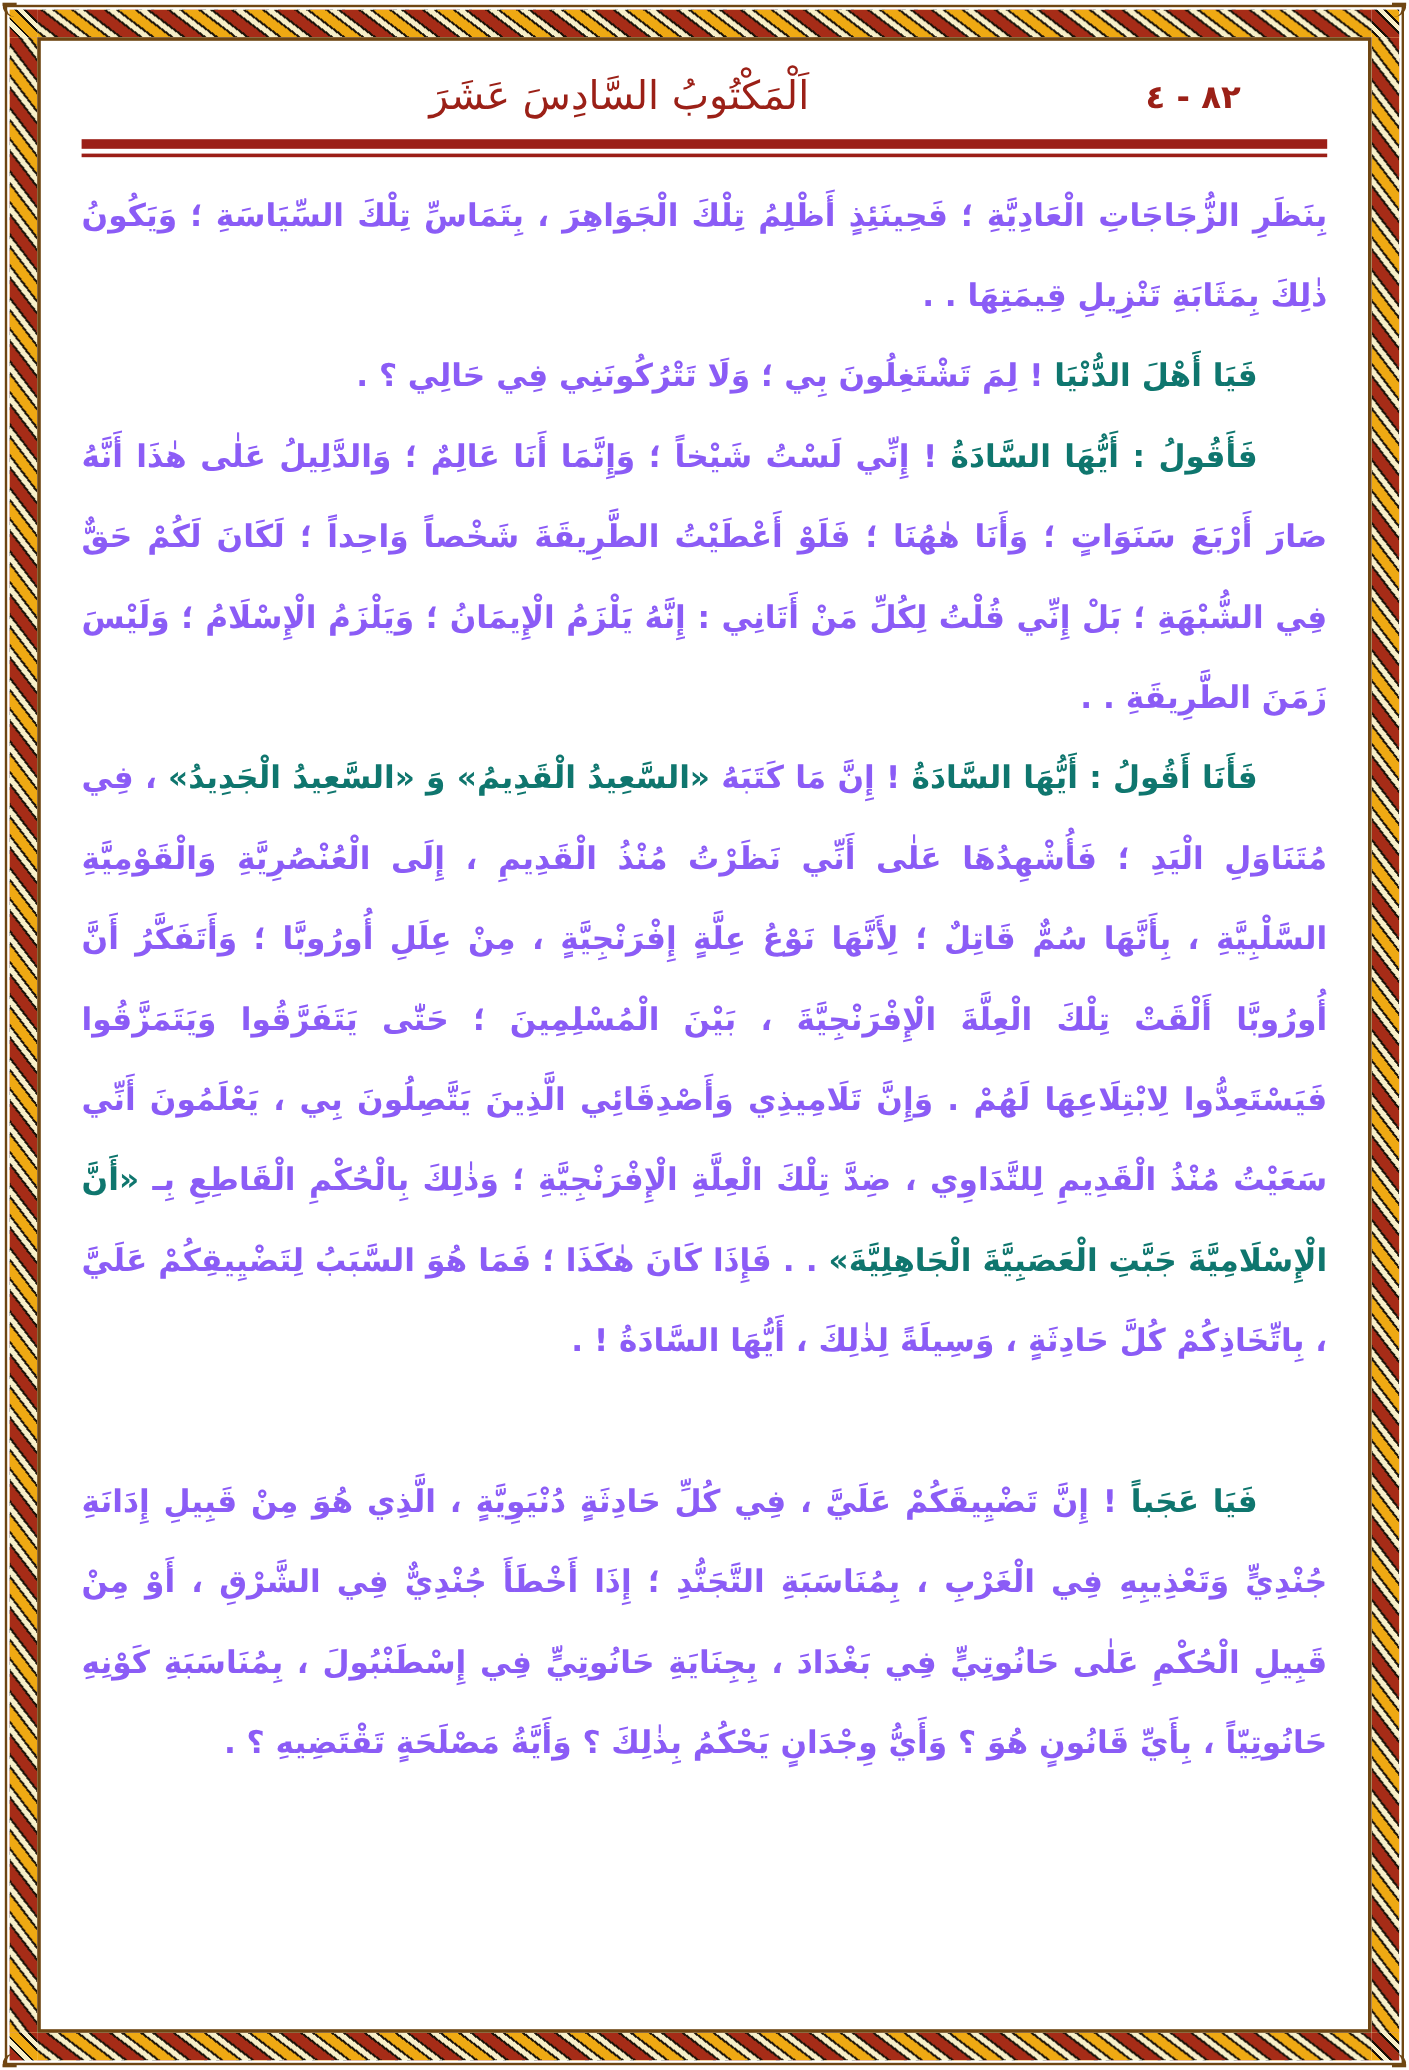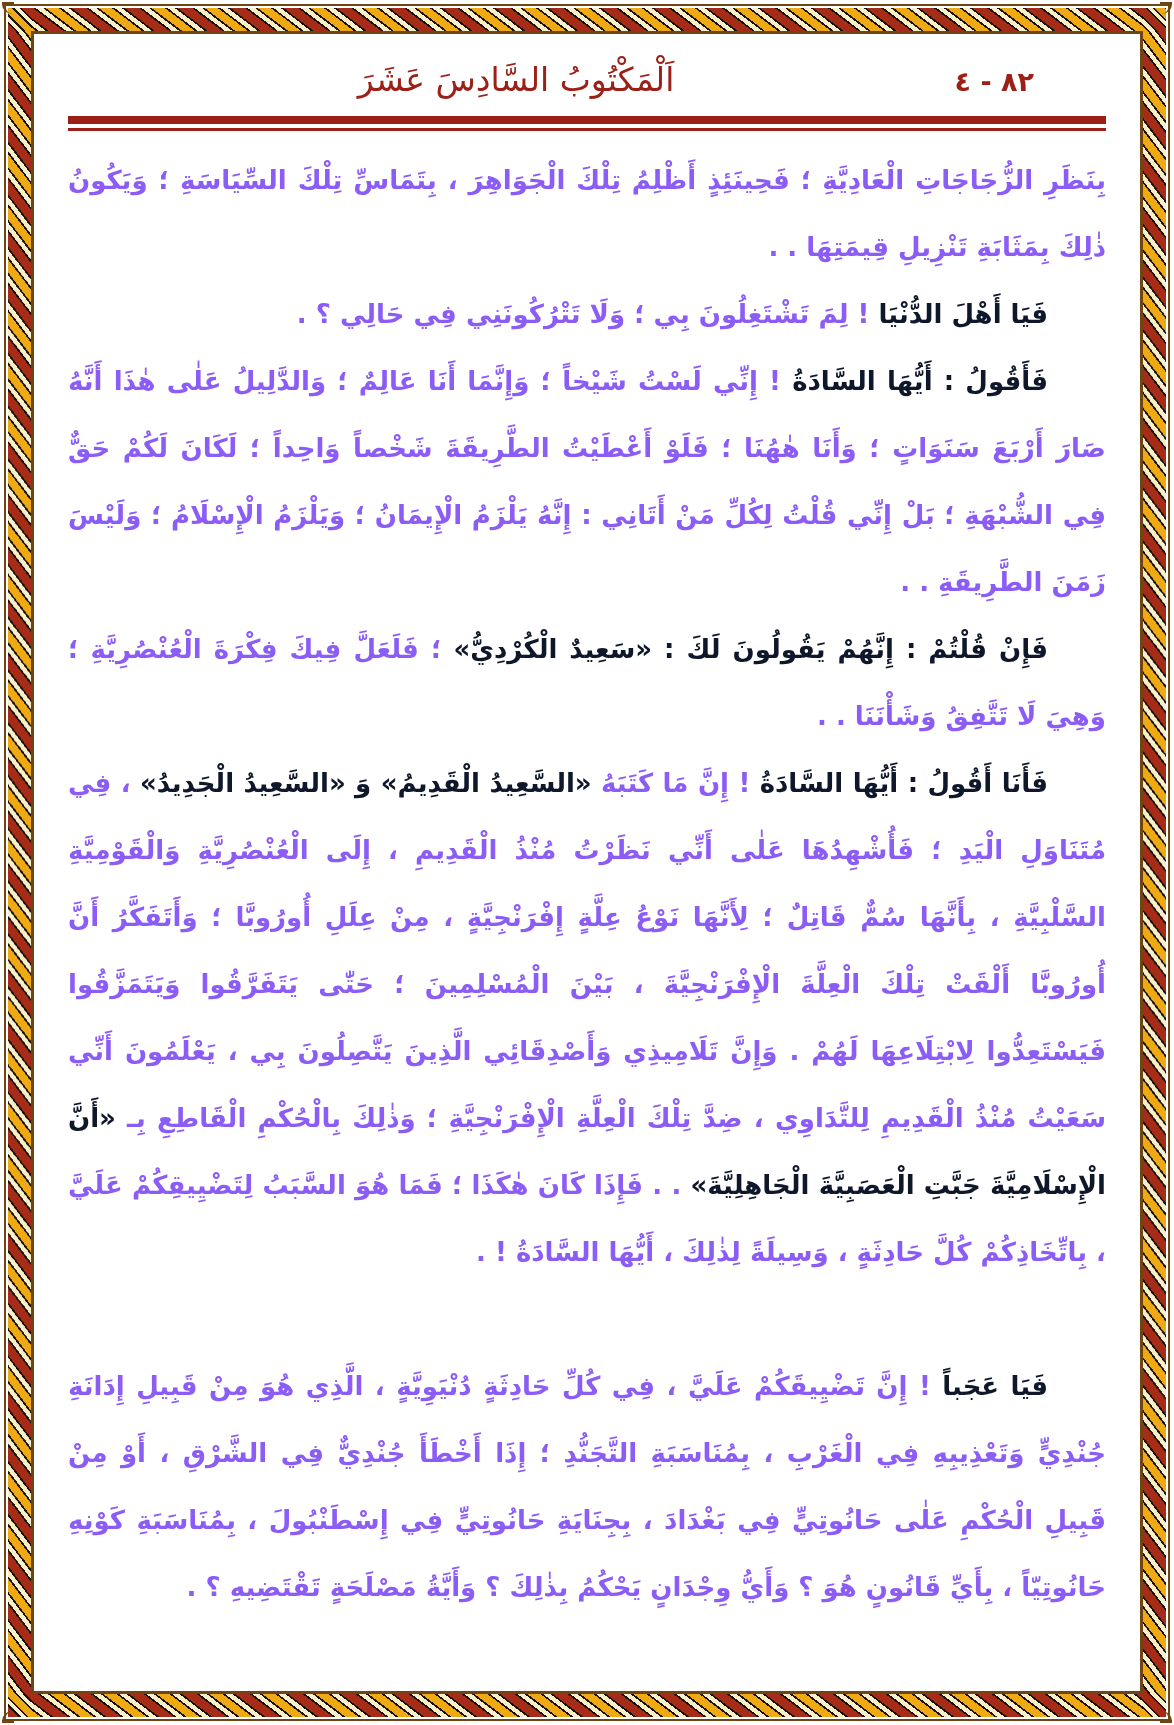--- a/index.html
+++ b/index.html
@@ -86,21 +86,21 @@
     line-height: 67px;
     text-align: justify;
   }
   .body-text p.para {
     margin: 0;
     padding: 0;
   }
   .body-text p.para.indent { text-indent: 58px; }
   .body-text p.para.space-before { margin-top: 67px; }
   .seg { color: #8b5cf6; }
-  .seg.red { color: #0f172a; }
+  .seg.red { color: #0f766e; }
 
   
   .corner { position: absolute; width: 12px; height: 12px; border-color: #6f4613; border-style: solid; border-width: 0; }
   .corner.tl { top: 2px; left: 2px; border-left-width: 3px; border-top-width: 3px; border-bottom-left-radius: 10px; }
   .corner.tr { top: 2px; right: 2px; border-right-width: 3px; border-top-width: 3px; border-bottom-right-radius: 10px; }
   .corner.bl { bottom: 2px; left: 2px; border-left-width: 3px; border-bottom-width: 3px; border-top-left-radius: 10px; }
   .corner.br { bottom: 2px; right: 2px; border-right-width: 3px; border-bottom-width: 3px; border-top-right-radius: 10px; }
 </style>
 </head>
 <body>
@@ -120,21 +120,20 @@
             <div class="page-number" dir="rtl">٨٢ - ٤</div>
             <div class="page-title">اَلْمَكْتُوبُ السَّادِسَ عَشَرَ</div>
           </div>
 
           <div class="double-rule"></div>
 
           <div class="body-text" dir="rtl" lang="ar">
               <p class="para"><span class="seg">بِنَظَرِ الزُّجَاجَاتِ الْعَادِيَّةِ ؛ فَحِينَئِذٍ أَظْلِمُ تِلْكَ الْجَوَاهِرَ ، بِتَمَاسِّ تِلْكَ السِّيَاسَةِ ؛ وَيَكُونُ ذٰلِكَ بِمَثَابَةِ تَنْزِيلِ قِيمَتِهَا . .</span></p>
               <p class="para indent"><span class="seg red">فَيَا أَهْلَ الدُّنْيَا</span><span class="seg"> ! لِمَ تَشْتَغِلُونَ بِي ؛ وَلَا تَتْرُكُونَنِي فِي حَالِي ؟ .</span></p>
               <p class="para indent"><span class="seg red">فَأَقُولُ : أَيُّهَا السَّادَةُ</span><span class="seg"> ! إِنِّي لَسْتُ شَيْخاً ؛ وَإِنَّمَا أَنَا عَالِمٌ ؛ وَالدَّلِيلُ عَلٰى هٰذَا أَنَّهُ صَارَ أَرْبَعَ سَنَوَاتٍ ؛ وَأَنَا هٰهُنَا ؛ فَلَوْ أَعْطَيْتُ الطَّرِيقَةَ شَخْصاً وَاحِداً ؛ لَكَانَ لَكُمْ حَقٌّ فِي الشُّبْهَةِ ؛ بَلْ إِنِّي قُلْتُ لِكُلِّ مَنْ أَتَانِي : إِنَّهُ يَلْزَمُ الْإِيمَانُ ؛ وَيَلْزَمُ الْإِسْلَامُ ؛ وَلَيْسَ زَمَنَ الطَّرِيقَةِ . .</span></p>
-              <p class="para indent"><span class="seg red">فَإِنْ قُلْتُمْ : إِنَّهُمْ يَقُولُونَ لَكَ : «سَعِيدٌ الْكُرْدِيُّ»</span><span class="seg"> ؛ فَلَعَلَّ فِيكَ فِكْرَةَ الْعُنْصُرِيَّةِ ؛ وَهِيَ لَا تَتَّفِقُ وَشَأْنَنَا . .</span></p>
               <p class="para indent"><span class="seg red">فَأَنَا أَقُولُ : أَيُّهَا السَّادَةُ</span><span class="seg"> ! إِنَّ مَا كَتَبَهُ </span><span class="seg red">«السَّعِيدُ الْقَدِيمُ» وَ «السَّعِيدُ الْجَدِيدُ»</span><span class="seg"> ، فِي مُتَنَاوَلِ الْيَدِ ؛ فَأُشْهِدُهَا عَلٰى أَنِّي نَظَرْتُ مُنْذُ الْقَدِيمِ ، إِلَى الْعُنْصُرِيَّةِ وَالْقَوْمِيَّةِ السَّلْبِيَّةِ ، بِأَنَّهَا سُمٌّ قَاتِلٌ ؛ لِأَنَّهَا نَوْعُ عِلَّةٍ إِفْرَنْجِيَّةٍ ، مِنْ عِلَلِ أُورُوبَّا ؛ وَأَتَفَكَّرُ أَنَّ أُورُوبَّا أَلْقَتْ تِلْكَ الْعِلَّةَ الْإِفْرَنْجِيَّةَ ، بَيْنَ الْمُسْلِمِينَ ؛ حَتّٰى يَتَفَرَّقُوا وَيَتَمَزَّقُوا فَيَسْتَعِدُّوا لِابْتِلَاعِهَا لَهُمْ . وَإِنَّ تَلَامِيذِي وَأَصْدِقَائِي الَّذِينَ يَتَّصِلُونَ بِي ، يَعْلَمُونَ أَنِّي سَعَيْتُ مُنْذُ الْقَدِيمِ لِلتَّدَاوِي ، ضِدَّ تِلْكَ الْعِلَّةِ الْإِفْرَنْجِيَّةِ ؛ وَذٰلِكَ بِالْحُكْمِ الْقَاطِعِ بِـ </span><span class="seg red">«أَنَّ الْإِسْلَامِيَّةَ جَبَّتِ الْعَصَبِيَّةَ الْجَاهِلِيَّةَ»</span><span class="seg"> . . فَإِذَا كَانَ هٰكَذَا ؛ فَمَا هُوَ السَّبَبُ لِتَضْيِيقِكُمْ عَلَيَّ ، بِاتِّخَاذِكُمْ كُلَّ حَادِثَةٍ ، وَسِيلَةً لِذٰلِكَ ، أَيُّهَا السَّادَةُ ! .</span></p>
               <p class="para indent space-before"><span class="seg red">فَيَا عَجَباً</span><span class="seg"> ! إِنَّ تَضْيِيقَكُمْ عَلَيَّ ، فِي كُلِّ حَادِثَةٍ دُنْيَوِيَّةٍ ، الَّذِي هُوَ مِنْ قَبِيلِ إِدَانَةِ جُنْدِيٍّ وَتَعْذِيبِهِ فِي الْغَرْبِ ، بِمُنَاسَبَةِ التَّجَنُّدِ ؛ إِذَا أَخْطَأَ جُنْدِيٌّ فِي الشَّرْقِ ، أَوْ مِنْ قَبِيلِ الْحُكْمِ عَلٰى حَانُوتِيٍّ فِي بَغْدَادَ ، بِجِنَايَةِ حَانُوتِيٍّ فِي إِسْطَنْبُولَ ، بِمُنَاسَبَةِ كَوْنِهِ حَانُوتِيّاً ، بِأَيِّ قَانُونٍ هُوَ ؟ وَأَيُّ وِجْدَانٍ يَحْكُمُ بِذٰلِكَ ؟ وَأَيَّةُ مَصْلَحَةٍ تَقْتَضِيهِ ؟ .</span></p>
             </div>
 
         </div>
       </div>
     </div>
   </div>
 </div>
 

